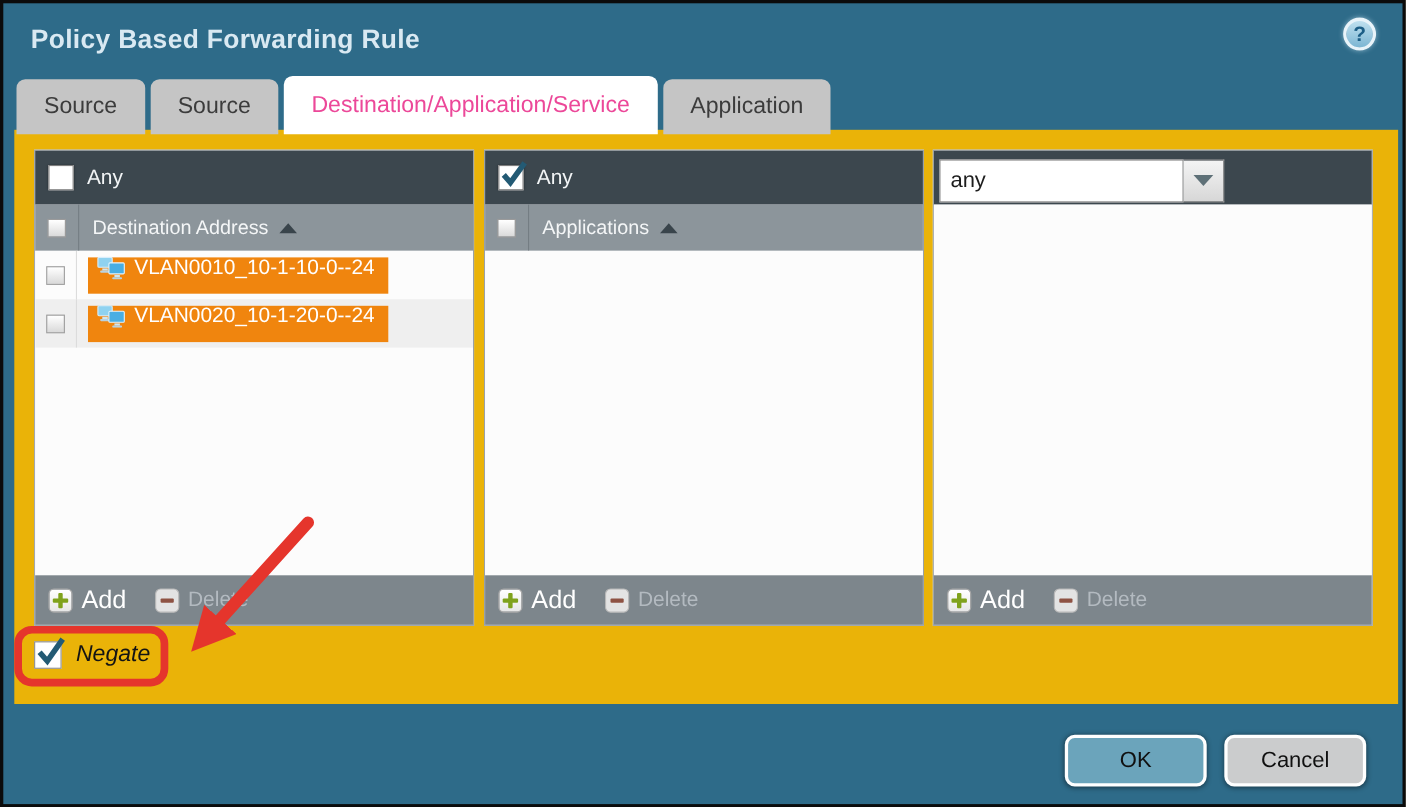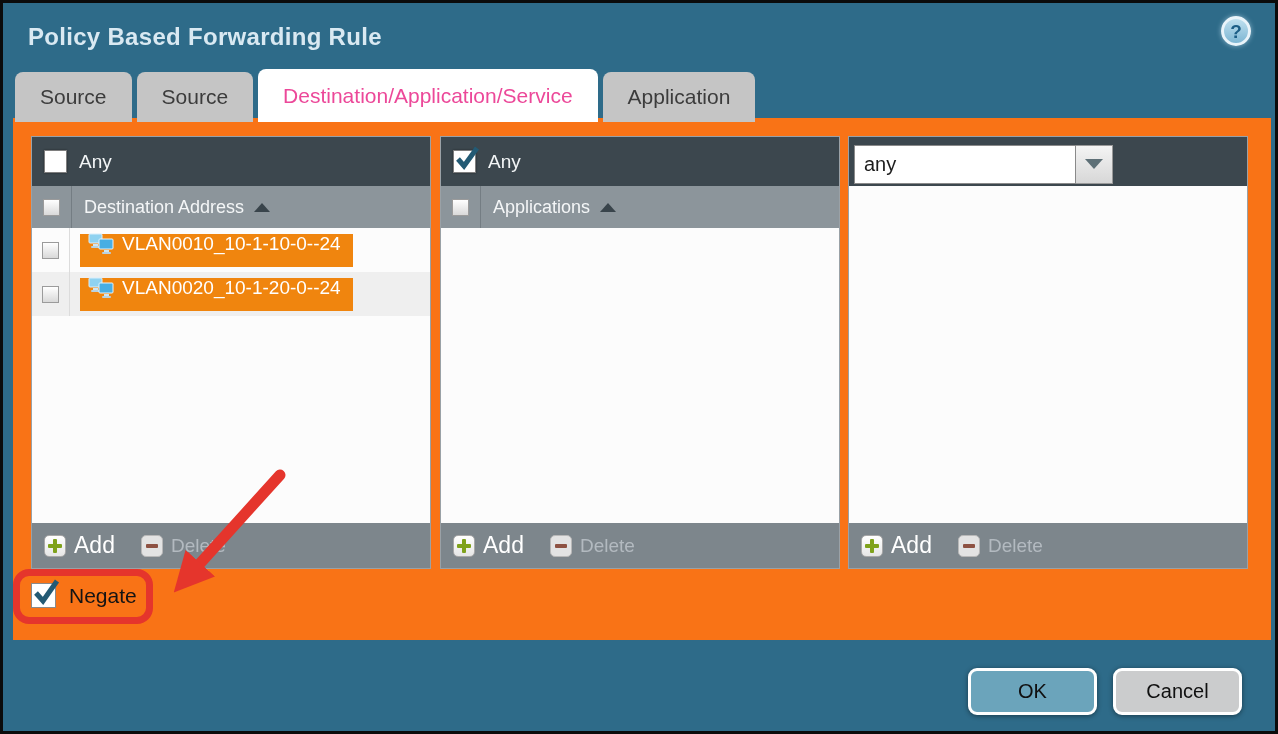--- a/index.html
+++ b/index.html
@@ -20,21 +20,21 @@
         color:#1c5e86;font-weight:bold;font-size:19px;text-align:center;line-height:25px;cursor:pointer;
         box-shadow:0 0 5px rgba(200,230,245,.6);}
 
   
   .tabs{position:absolute;left:12px;top:66px;height:53px;display:flex;align-items:flex-end;gap:5px;z-index:3;}
   .tab{height:50px;line-height:50px;padding:0 25px;background:var(--tabgray);color:#3c3c3c;
        font-size:21px;border-radius:8px 8px 0 0;cursor:pointer;white-space:nowrap;}
   .tab.active{height:53px;line-height:53px;background:#ffffff;color:#ec4899;}
 
   
-  .content{position:absolute;left:10px;top:115px;width:1258px;height:522px;background:#f97316;z-index:2;}
+  .content{position:absolute;left:10px;top:115px;width:1258px;height:522px;background:#eab308;z-index:2;}
 
   .panel{position:absolute;top:18px;width:400px;height:433px;border:1px solid var(--panelborder);
          display:flex;flex-direction:column;background:#fcfcfc;}
   .panel.p1{left:18px;} .panel.p2{left:427px;} .panel.p3{left:835px;}
 
   .anyband{height:49px;background:var(--darkband);display:flex;align-items:center;padding-left:12px;flex:0 0 auto;}
   .anyband .anylabel{color:#f2f5f6;font-size:19px;margin-left:12px;}
 
   .colheader{height:42px;background:var(--headband);display:flex;align-items:center;flex:0 0 auto;}
   .colheader .cbwrap{width:40px;display:flex;justify-content:center;align-items:center;align-self:stretch;
@@ -70,21 +70,21 @@
   .dropdown .dd-value{width:222px;height:39px;background:#ffffff;border:1px solid #8a8a8a;
                       font-size:20px;color:#1d1d1d;line-height:37px;padding-left:9px;}
   .dropdown .dd-btn{width:37px;height:39px;background:linear-gradient(#f4f4f4,#d7d7d7);
                     border:1px solid #999999;border-left:none;display:flex;align-items:center;justify-content:center;}
   .tri-down{width:0;height:0;border-left:9px solid transparent;border-right:9px solid transparent;
             border-top:10px solid #5e7077;}
 
   
   .negate-box{position:absolute;left:0px;top:451px;width:140px;height:55px;border:7px solid var(--red);
               border-radius:16px;pointer-events:none;}
-  .negate-row{position:absolute;left:18px;top:465px;display:flex;align-items:flex-end;}
+  .negate-row{position:absolute;left:18px;top:465px;display:flex;align-items:flex-start;font-style:italic;}
   .negate-row .cb{width:25px;height:25px;border-color:#8a8a8a;}
   .negate-label{font-size:21px;color:#141414;margin-left:13px;}
 
   
   .arrow-svg{position:absolute;left:140px;top:450px;z-index:5;pointer-events:none;}
 
   
   .btn{position:absolute;top:665px;width:129px;height:47px;border:3px solid #ffffff;border-radius:9px;
        font-size:20px;color:#101010;display:flex;align-items:center;justify-content:center;cursor:pointer;
        box-shadow:0 1px 5px rgba(0,0,0,.45);font-family:"Liberation Sans",sans-serif;}

